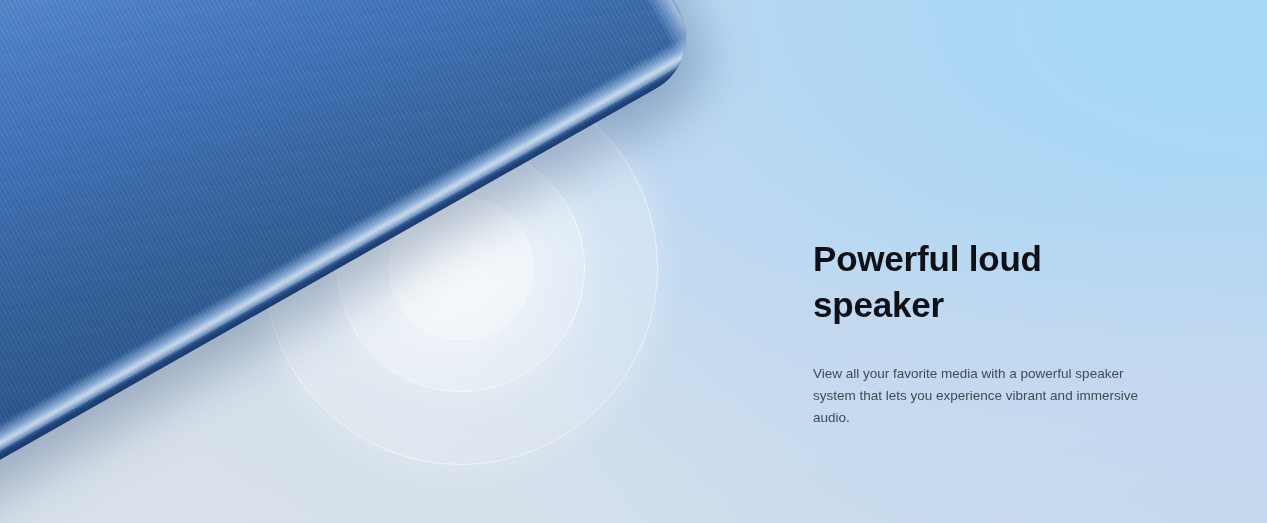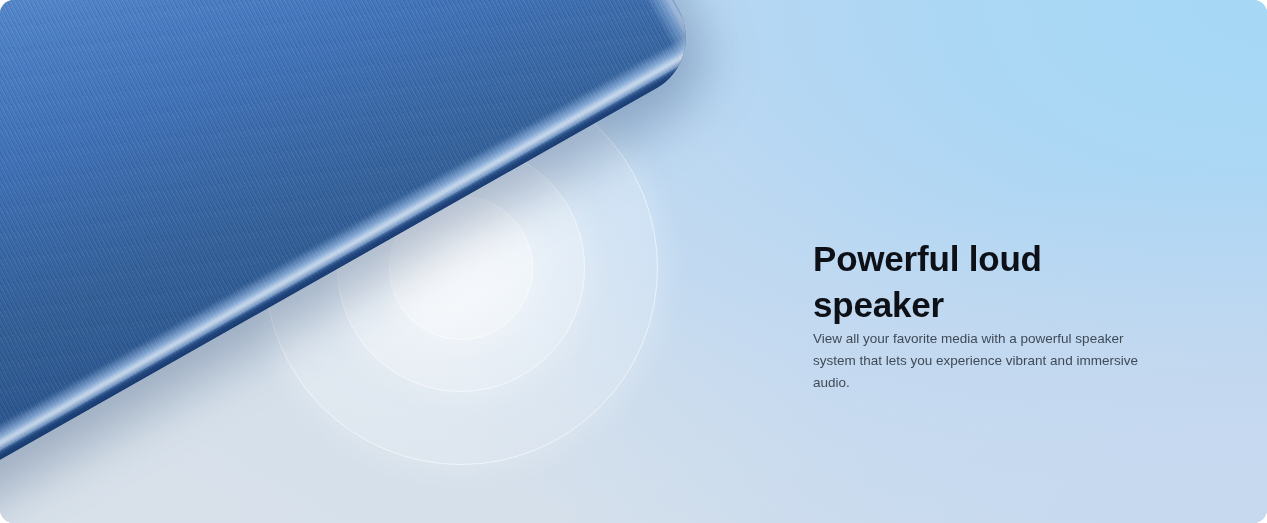--- a/index.html
+++ b/index.html
@@ -8,21 +8,20 @@
     overflow:hidden;
     font-family:"Liberation Sans", sans-serif;
   }
 
   
   .promo-banner{
     position:relative;
     width:1267px; height:523px;
     overflow:hidden;
     background:#cfdced;
-    border-radius:14px;
   }
 
   
   .bg-base{
     position:absolute; inset:0;
     background:
       radial-gradient(120% 150% at 100% 0%,   #a6d8f5 0%,  #b4d6f3 28%, #c4daf0 55%, #d2dfec 80%, #d6e0ea 100%),
       linear-gradient(160deg, #bcd6f0 0%, #ccdbed 45%, #d8e1ea 100%);
   }
   .bg-wash-bl{
@@ -135,21 +134,21 @@
   }
   .copy-heading{
     font-size:35px;
     font-weight:700;
     line-height:46px;
     letter-spacing:-.2px;
     color:#0d1117;
     max-width:270px;
   }
   .copy-body{
-    margin-top:0;
+    margin-top:35px;
     font-size:13.5px;
     line-height:22px;
     color:#3f4a57;
     max-width:340px;
   }
 </style>
 </head>
 <body>
 
 <div class="promo-banner">

